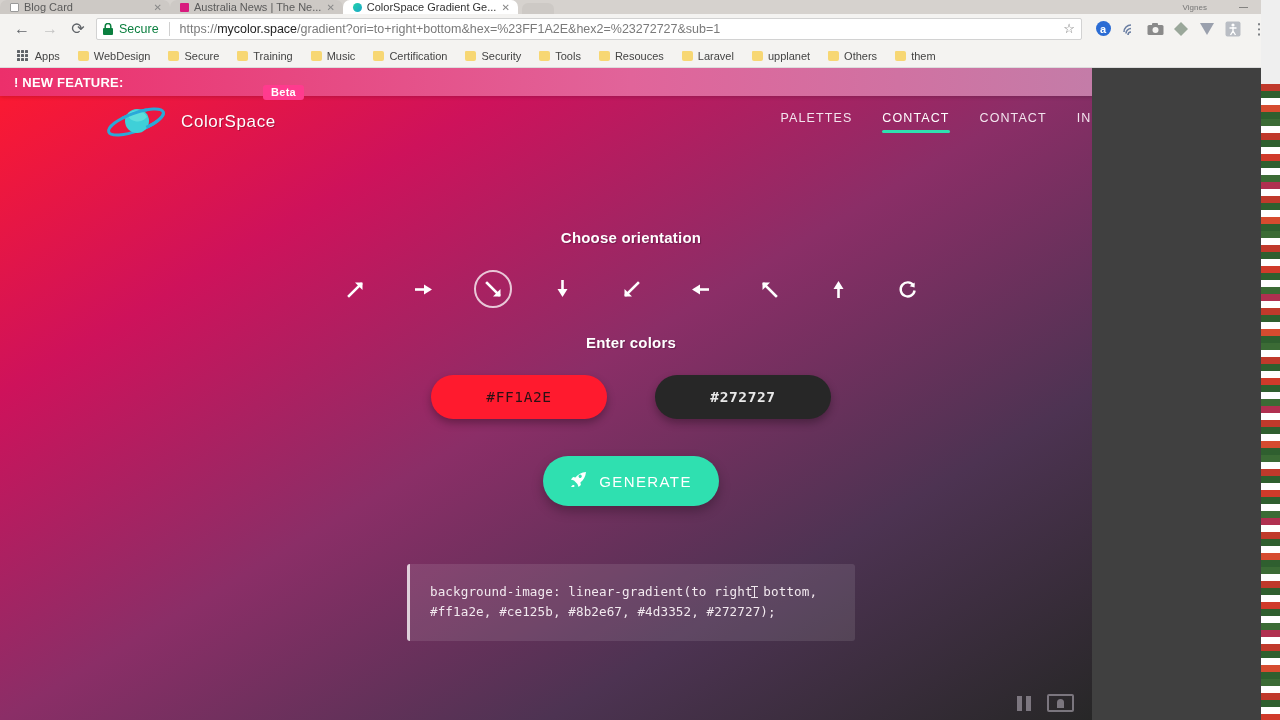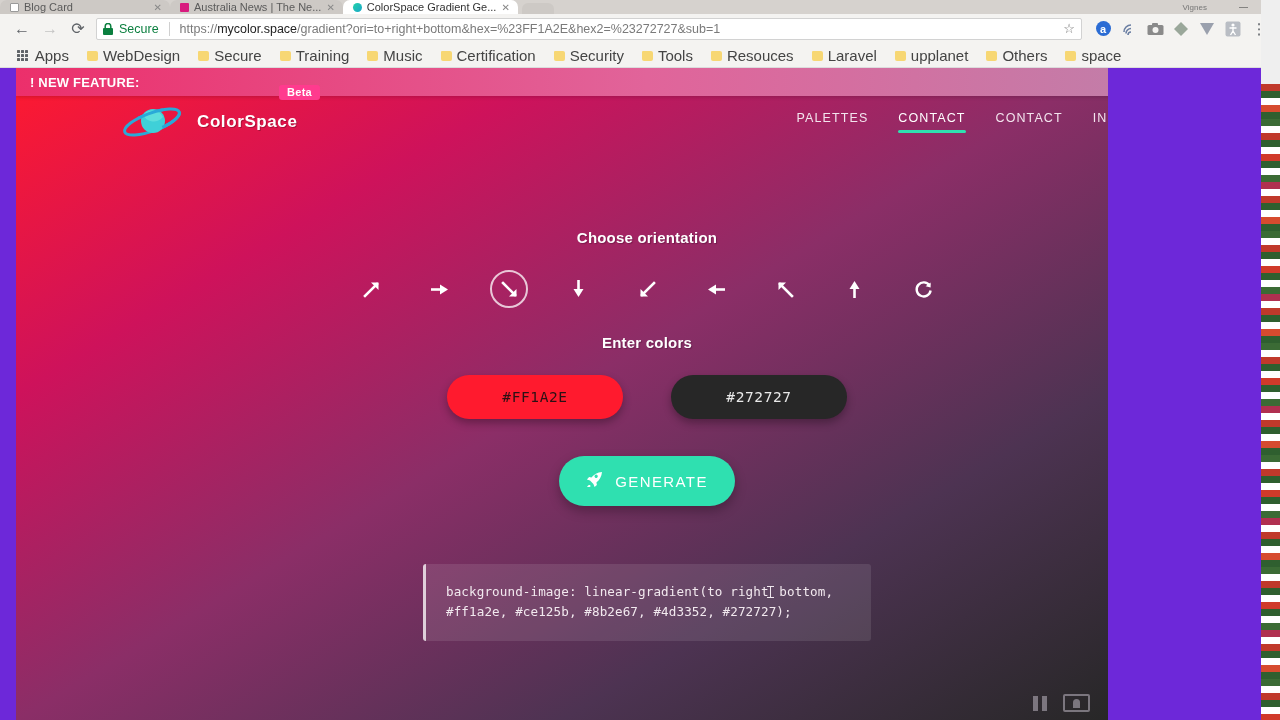--- a/index.html
+++ b/index.html
@@ -4,21 +4,21 @@
 <style>
   * { box-sizing: border-box; margin: 0; padding: 0; }
   html, body {
     width: 1280px; height: 720px;
     overflow: hidden;
     font-family: "Liberation Sans", sans-serif;
     background: #d4d0c8;
   }
 
   
-  .browser { width: 1280px; height: 720px; position: relative; background: #6d28d9; }
+  .browser { width: 1280px; height: 720px; position: relative; background: #404040; }
 
   .tabstrip {
     height: 14px; background: #d6d2ce;
     display: flex; align-items: flex-end; position: relative; overflow: hidden;
   }
   .tab {
     height: 14px; display: flex; align-items: center; gap: 5px;
     padding: 0 8px 0 10px; font-size: 11px; color: #5a5a5a;
     background: #cdc9c5; border-top-left-radius: 7px; border-top-right-radius: 7px;
     position: relative; white-space: nowrap; overflow: hidden;
@@ -65,28 +65,28 @@
   .urlstar { margin-left: auto; color: #757575; font-size: 13px; padding-left: 8px; }
   .ext { width: 26px; height: 26px; display: flex; align-items: center; justify-content: center; }
   .ext-a { width: 15px; height: 15px; border-radius: 50%; background: #2b6cd4; color:#fff;
            font-size: 11px; display:flex; align-items:center; justify-content:center; font-weight: bold;}
   .ext-dots { font-size: 15px; color: #5f6368; letter-spacing: 0; }
 
   .bookmarks {
     height: 24px; background: #f4f3f1; display: flex; align-items: center;
     padding: 0 8px; gap: 0; border-bottom: 1px solid #dcdcdc; overflow: hidden;
   }
-  .bm { display: flex; align-items: center; gap: 5px; padding: 0 9px; font-size: 15px; color: #444; white-space: nowrap; }
+  .bm { display: flex; align-items: center; gap: 5px; padding: 0 9px; font-size: 11px; color: #444; white-space: nowrap; }
   .bm .folder { width: 11px; height: 10px; background: #f7d774; border-radius: 1px 2px 2px 2px; flex: 0 0 11px;}
   .appsgrid { display: grid; grid-template-columns: repeat(3, 2.5px); grid-template-rows: repeat(3, 2.5px);
               gap: 1.6px; margin-right: 2px; }
   .appsgrid i { width: 2.5px; height: 2.5px; background: #5f6368; display:block; border-radius:0.5px;}
 
   
-  .viewport { position: absolute; top: 68px; left: 16px; width: 1092px; height: 652px; overflow: hidden; }
+  .viewport { position: absolute; top: 68px; left: 0; width: 1092px; height: 652px; overflow: hidden; }
   .page {
     position: absolute; inset: 0;
     background-image: linear-gradient(to right bottom, #ff1a2e, #ce125b, #8b2e67, #4d3352, #272727);
     color: #fff;
   }
 
   .newsbar {
     height: 28px; width: 1262px;
     background: linear-gradient(to right, #ec2f6b, #e1649a, #b985ad);
     display: flex; align-items: center; padding-left: 14px; gap: 8px;
@@ -94,21 +94,21 @@
     box-shadow: 0 1px 4px rgba(0,0,0,.18);
   }
   .newsbar .nf-label { font-weight: bold; font-size: 13px; letter-spacing: .2px; }
 
   .siteheader {
     height: 52px; width: 1262px; display: flex; align-items: center;
     padding: 0 100px 0 105px; position: relative;
   }
   .brand { display: flex; align-items: center; gap: 14px; position: relative; }
   .planet { width: 62px; height: 38px; position: relative; flex: 0 0 62px; }
-  .brandname { font-size: 17px; font-weight: bold; letter-spacing: .6px;
+  .brandname { font-size: 17px; font-weight: normal; letter-spacing: .6px;
                text-shadow: 1px 1px 0 rgba(0,0,0,.25); }
   .beta {
     position: absolute; left: 158px; top: -18px;
     background: #ff3b8e; color: #fff; font-size: 11px; font-weight: bold;
     padding: 1px 8px 2px; border-radius: 3px; letter-spacing: .3px;
   }
   .nav { margin-left: auto; display: flex; align-items: center; gap: 30px; }
   .navitem { font-size: 12.5px; letter-spacing: 1.1px; color: #f3e4ee; position: relative; padding-bottom: 8px; }
   .navitem.active { color: #fff; }
   .navitem.active::after {
@@ -135,21 +135,21 @@
   .orient svg { display: block; }
 
   .sub2 { margin-top: 26px; }
   .inputs { display: flex; justify-content: center; gap: 48px; margin-top: 24px; }
   .colorpill {
     width: 176px; height: 44px; border-radius: 22px; border: none; outline: none;
     text-align: center; font-family: "DejaVu Sans Mono", monospace; font-size: 14.5px;
     letter-spacing: .6px; box-shadow: 0 4px 9px rgba(0,0,0,.30);
   }
   .pill1 { background: #ff1a2e; color: #2b1114; }
-  .pill2 { background: #272727; color: #e9e9e9; }
+  .pill2 { background: #272727; color: #e9e9e9; font-weight: bold; }
 
   .genwrap { display: flex; justify-content: center; margin-top: 37px; }
   .genbtn {
     height: 50px; min-width: 176px; border: none; border-radius: 25px;
     background: #2fe0b0; color: #fff; font-size: 15px; letter-spacing: 1.4px;
     display: flex; align-items: center; justify-content: center; gap: 12px;
     box-shadow: 0 5px 12px rgba(0,0,0,.28); padding: 12px 26px;
   }
 
   .cssblock { width: 448px; margin: 58px auto 0; }
@@ -337,21 +337,21 @@
     <div class="bm">
         <span class="folder"></span>
         <span>upplanet</span>
       </div>
     <div class="bm">
         <span class="folder"></span>
         <span>Others</span>
       </div>
     <div class="bm">
         <span class="folder"></span>
-        <span>space</span>
+        <span>them</span>
       </div>
   </div>
 
   <div class="viewport">
     <div class="page">
 
       <div class="newsbar">
         <span class="nf-label">! NEW FEATURE:</span>
       </div>
 

